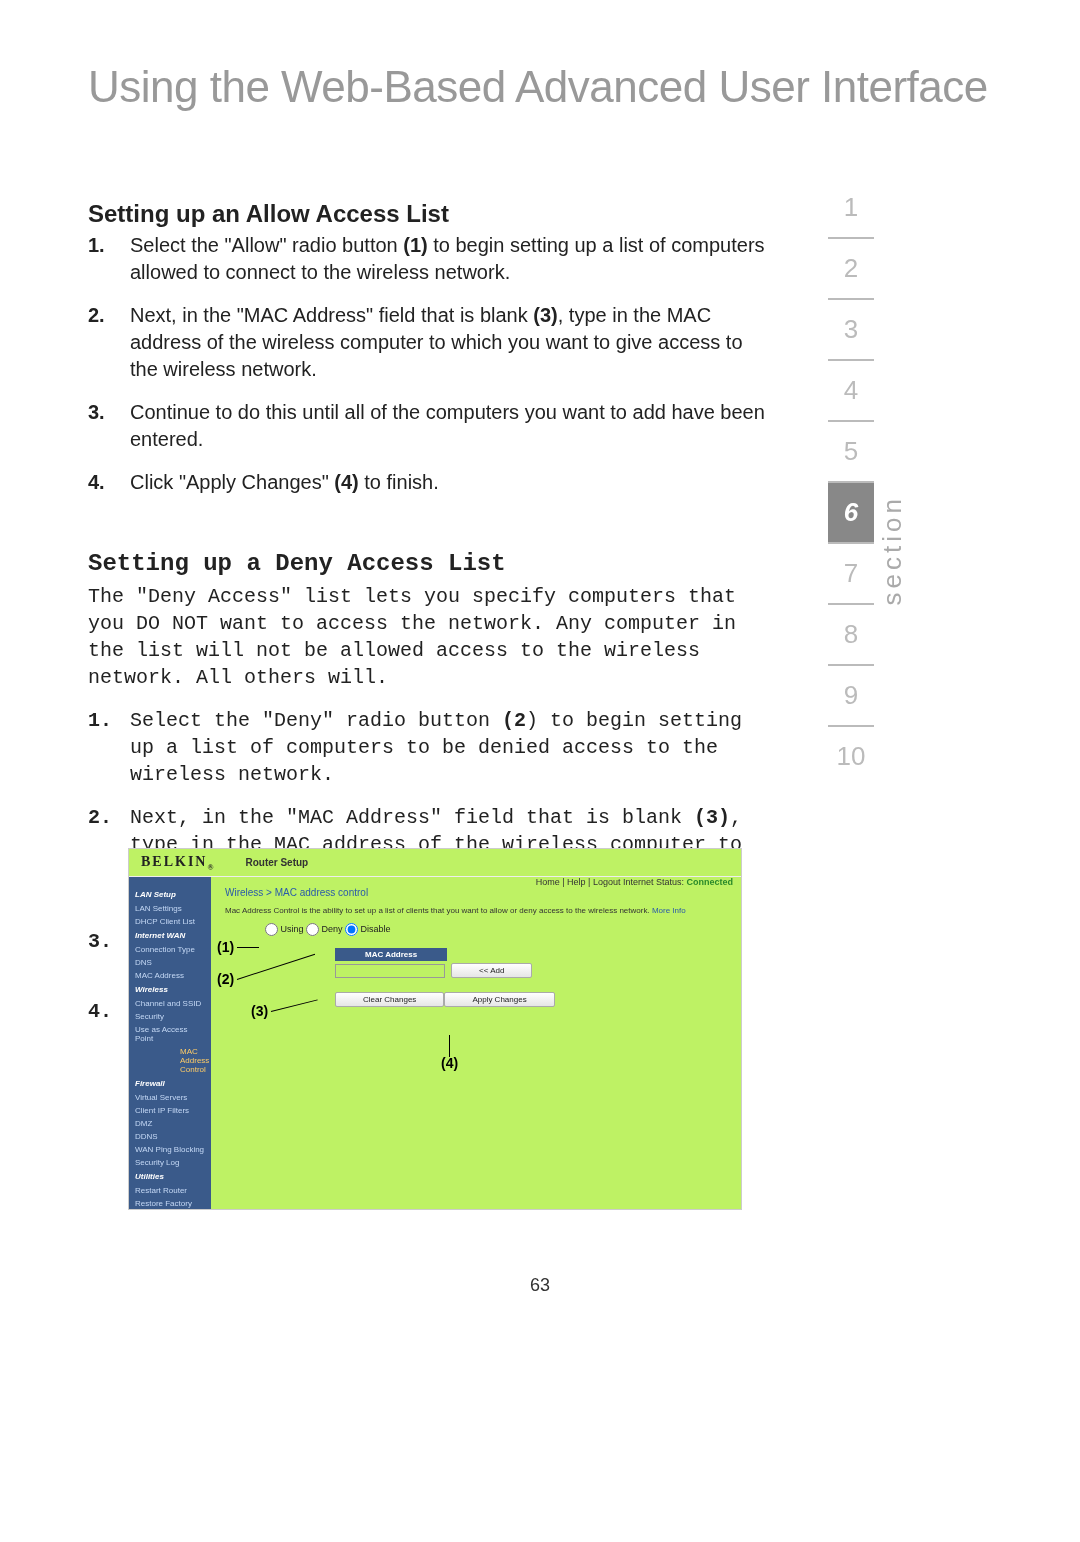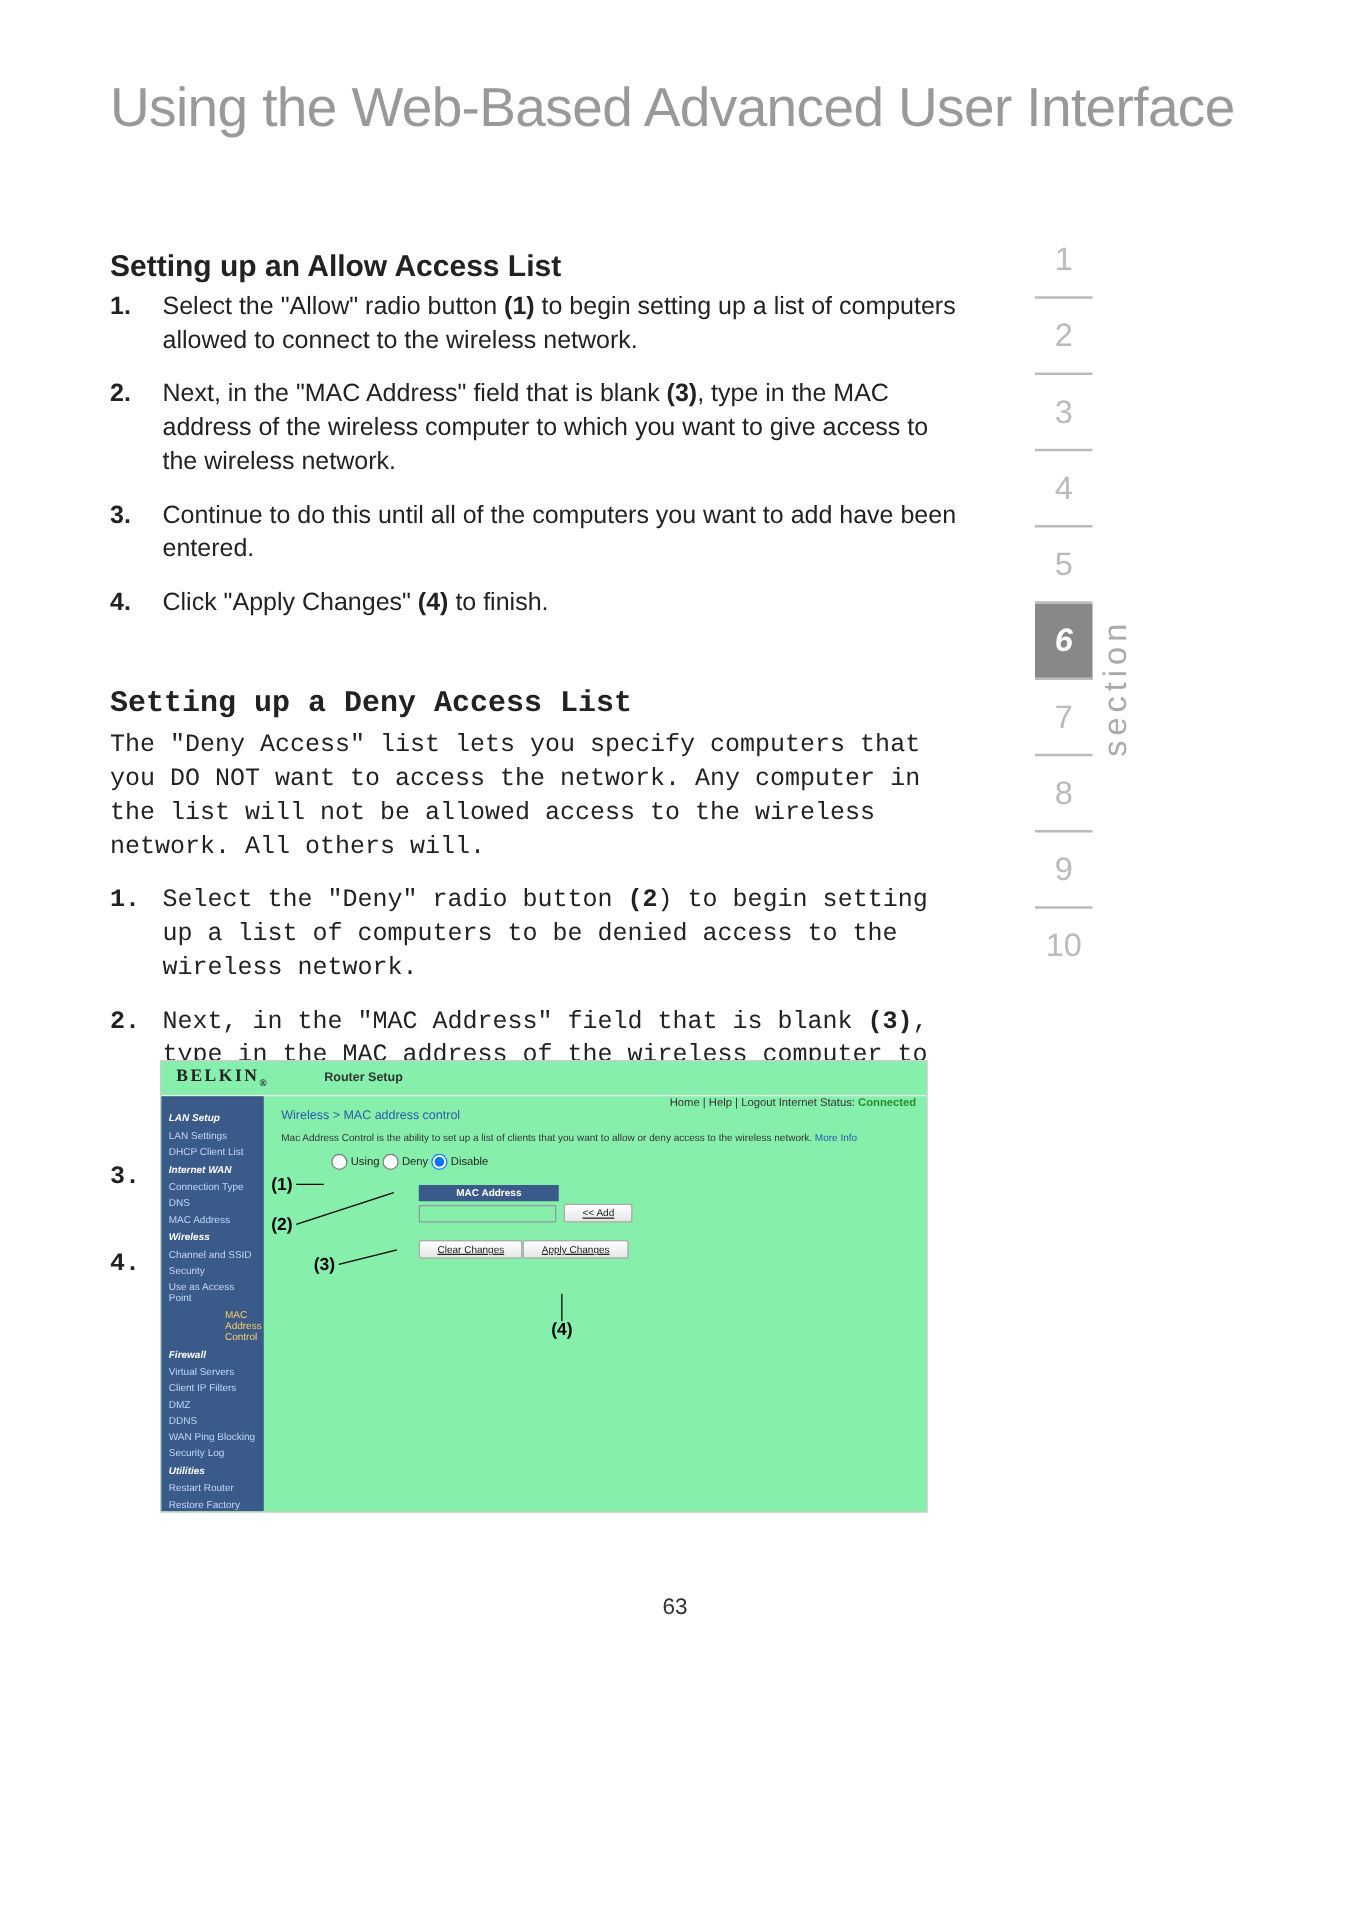--- a/index.html
+++ b/index.html
@@ -76,33 +76,33 @@
 
   
   .shot {
     position: absolute;
     left: 128px;
     top: 848px;
     width: 614px;
     height: 362px;
     border: 1px solid #ccc;
     font-size: 10px;
-    background: #86efac;
+    background: #bef264;
     overflow: hidden;
   }
   .shot-top {
     height: 28px;
     display: flex;
     align-items: center;
     padding: 0 12px;
     border-bottom: 1px solid #eee;
   }
   .brand { font-family: "Times New Roman", serif; font-weight: bold; font-size: 14px; letter-spacing: 2px; }
   .brand sub { font-size: 8px; letter-spacing: 0; }
-  .router-setup { margin-left: 46px; font-weight: bold; font-size: 10px; color: #333; }
+  .router-setup { margin-left: 32px; font-weight: bold; font-size: 10px; color: #333; }
   .statusbar {
     position: absolute;
     top: 28px;
     right: 8px;
     font-size: 9px;
     color: #333;
   }
   .statusbar .conn { color: #2a8a2a; font-weight: bold; }
   .shot-body { display: flex; height: calc(100% - 28px); }
   .sidebar {
@@ -140,24 +140,23 @@
     width: 110px;
     height: 14px;
     border: 1px solid #999;
     margin-left: 70px;
   }
   .btn {
     display: inline-block;
     border: 1px solid #aaa;
     background: linear-gradient(#fff,#e6e6e6);
     font-size: 8px;
-    padding: 2px 14px;
+    padding: 2px 27px;
     border-radius: 2px;
     cursor: pointer;
-    text-decoration: underline;
   }
   .btn-row { margin-left: 110px; margin-top: 14px; display: flex; }
   .callout {
     position: absolute;
     font-weight: bold;
     font-size: 14px;
     color: #000;
   }
   .c1 { top: 62px; left: 6px; }
   .c2 { top: 94px; left: 6px; }

